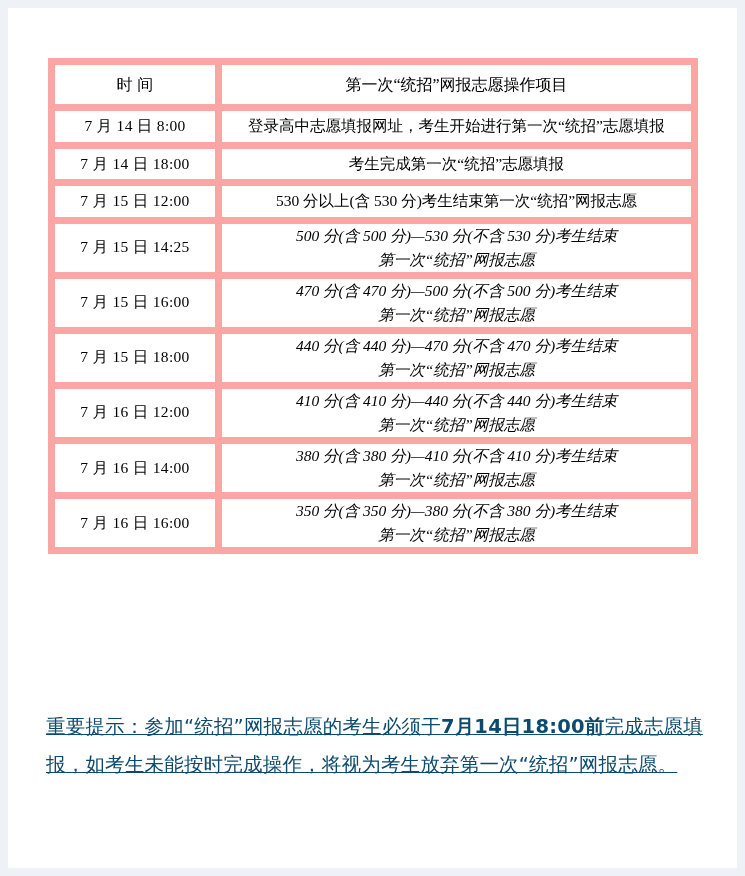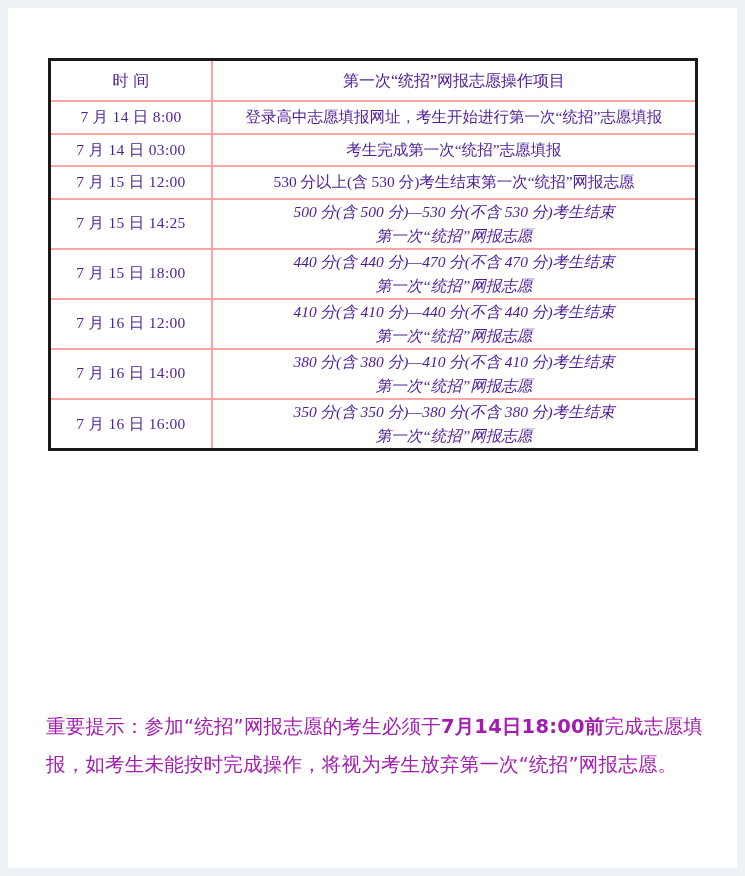--- a/index.html
+++ b/index.html
@@ -36,24 +36,24 @@
     width: 650px;
   }
   table.schedule {
     width: 650px;
     border-collapse: collapse;
     table-layout: fixed;
     border: 3px solid #1a1a1a;
     background: #fff;
   }
   table.schedule td {
-    border: 2px solid #fca5a5;
+    border: 7px solid #fca5a5;
     padding: 4px 6px;
     font-size: 15.5px;
-    color: #4c1d95;
+    color: #000000;
     line-height: 1.45;
     vertical-align: middle;
   }
   table.schedule tr.head td {
     text-align: center;
     font-size: 16px;
     padding: 8px 6px;
   }
   td.time {
     width: 148px;
@@ -75,22 +75,23 @@
     display: block;
   }
   .note {
     position: absolute;
     left: 38px;
     top: 700px;
     width: 660px;
     font-family: "DejaVu Sans", "Liberation Sans", sans-serif;
     font-size: 19.5px;
     line-height: 1.95;
-    color: #a21caf;
+    color: #0c4a6e;
     letter-spacing: 0.2px;
+    text-decoration: underline;
   }
   .note b {
     font-weight: bold;
   }
 </style>
 </head>
 <body>
 
 <div class="page">
   <div class="card">
@@ -104,41 +105,48 @@
           </tr>
 
           <tr>
             <td class="time">7 月 14 日 8:00</td>
             <td class="item">
               <span class="ln">登录高中志愿填报网址，考生开始进行第一次“统招”志愿填报</span>
             </td>
           </tr>
 
           <tr>
-            <td class="time">7 月 14 日 03:00</td>
+            <td class="time">7 月 14 日 18:00</td>
             <td class="item">
               <span class="ln">考生完成第一次“统招”志愿填报</span>
             </td>
           </tr>
 
           <tr>
             <td class="time">7 月 15 日 12:00</td>
             <td class="item">
               <span class="ln">530 分以上(含 530 分)考生结束第一次“统招”网报志愿</span>
             </td>
           </tr>
 
           <tr>
             <td class="time">7 月 15 日 14:25</td>
             <td class="item two-line">
               <span class="ln">500 分(含 500 分)—530 分(不含 530 分)考生结束</span>
               <span class="ln">第一次“统招”网报志愿</span>
             </td>
           </tr>
 
+          <tr>
+            <td class="time">7 月 15 日 16:00</td>
+            <td class="item two-line">
+              <span class="ln">470 分(含 470 分)—500 分(不含 500 分)考生结束</span>
+              <span class="ln">第一次“统招”网报志愿</span>
+            </td>
+          </tr>
 
           <tr>
             <td class="time">7 月 15 日 18:00</td>
             <td class="item two-line">
               <span class="ln">440 分(含 440 分)—470 分(不含 470 分)考生结束</span>
               <span class="ln">第一次“统招”网报志愿</span>
             </td>
           </tr>
 
           <tr>

